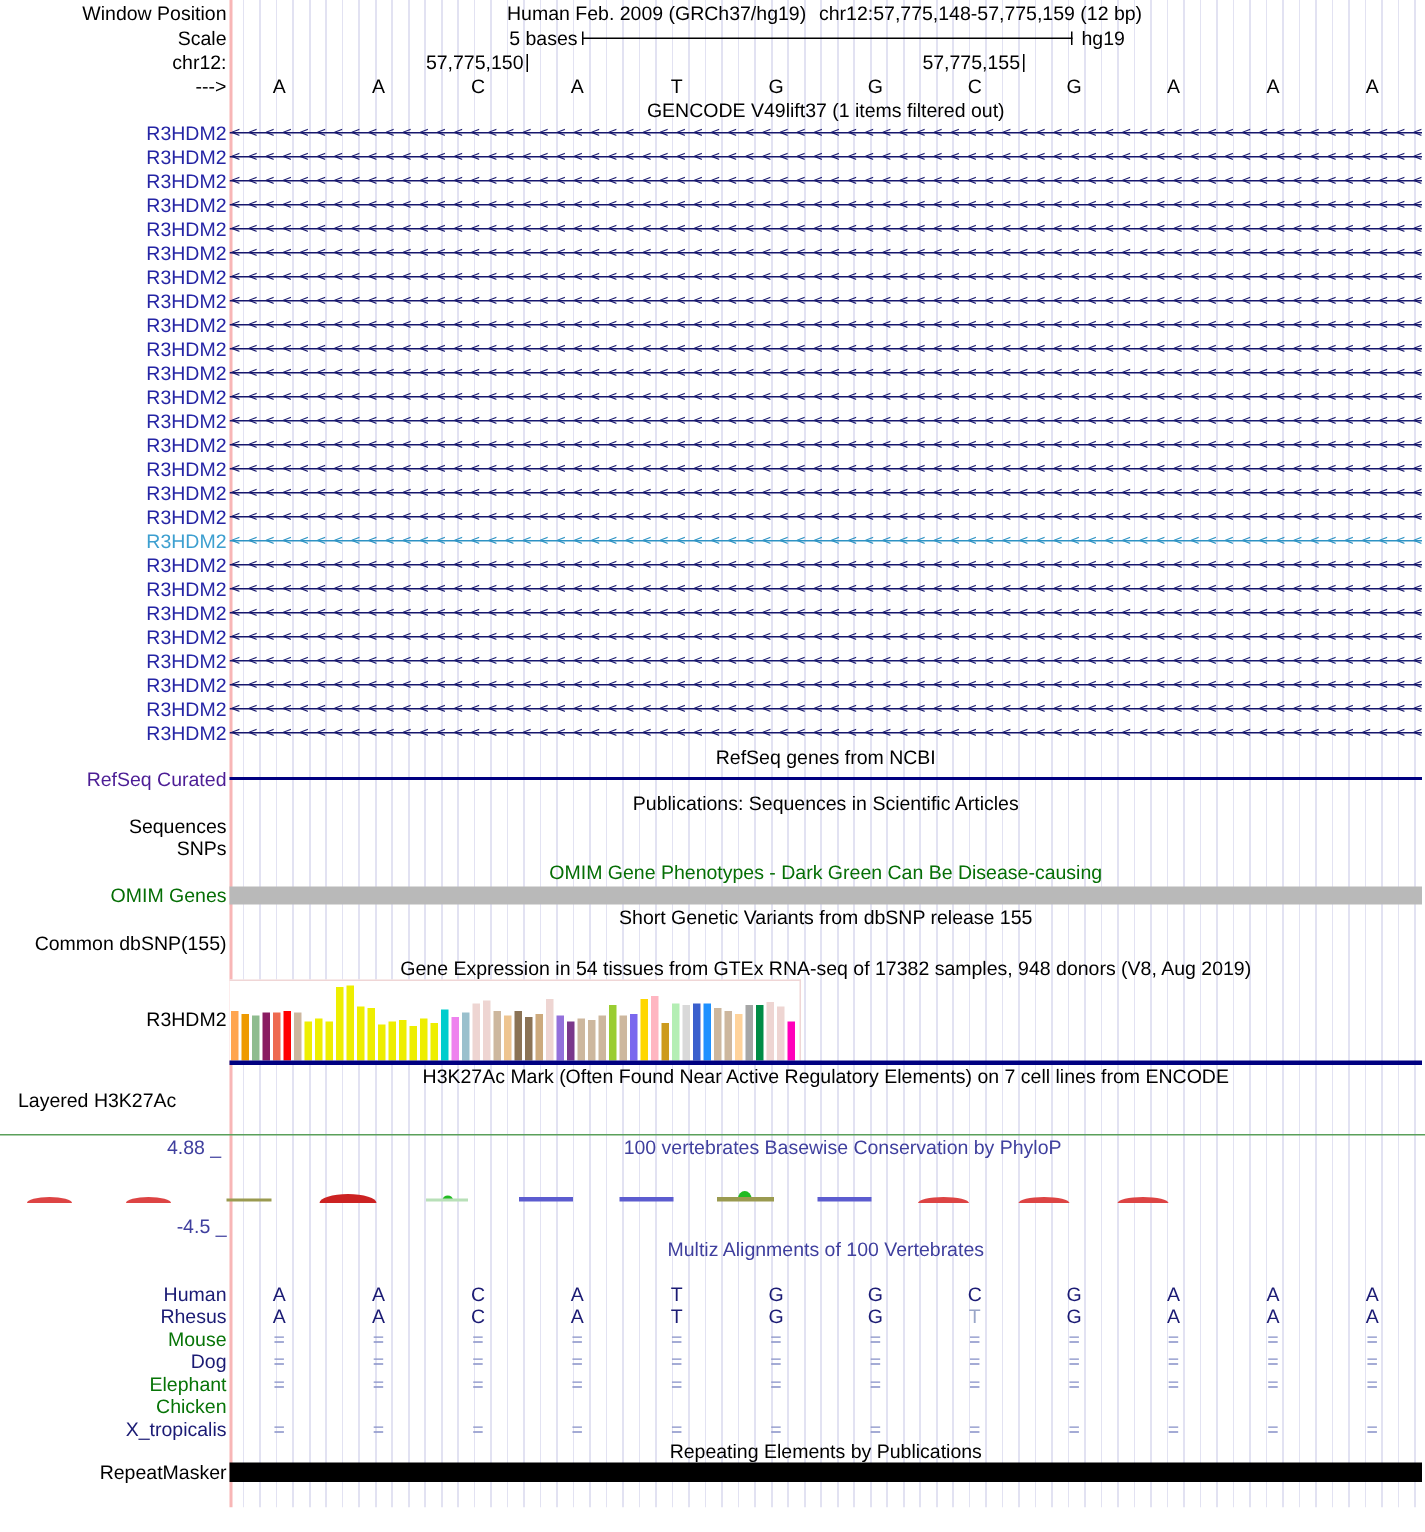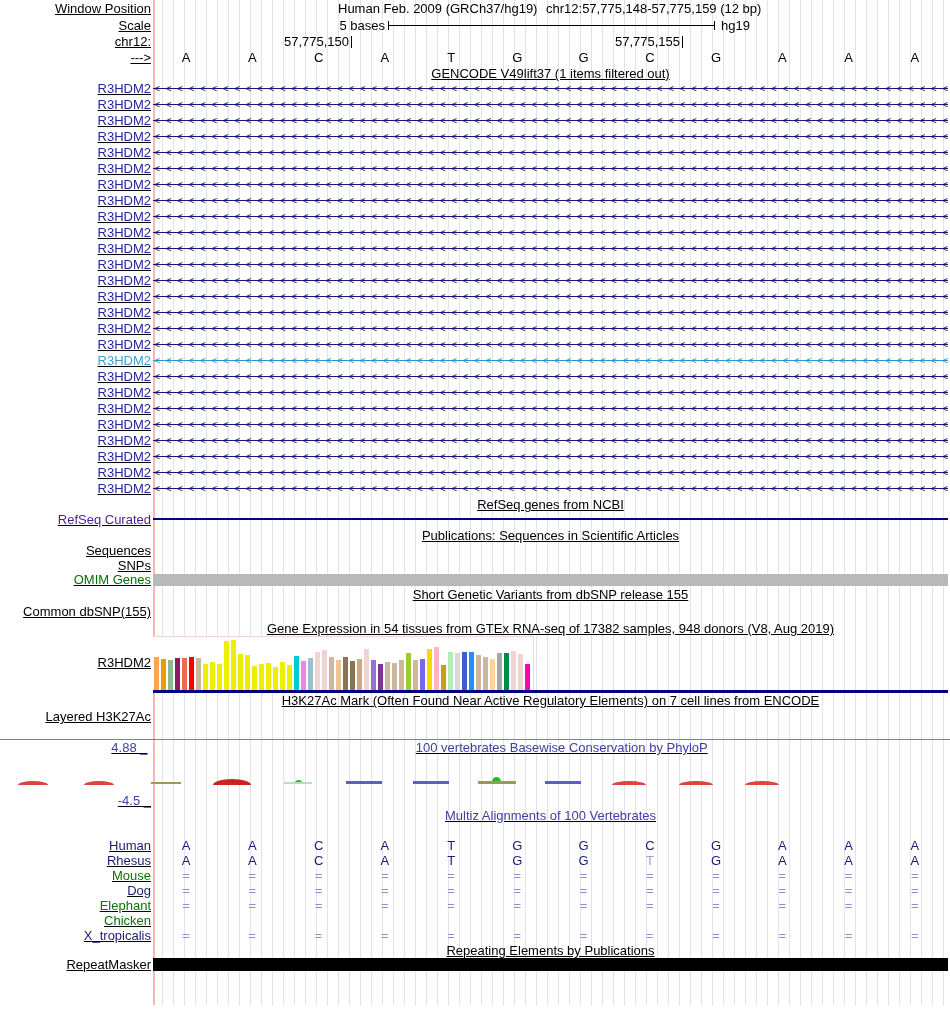--- a/index.html
+++ b/index.html
@@ -1,25 +1,25 @@
 <!DOCTYPE html>
 <html><head>
 <meta charset="utf-8">
 <style>
   html,body{margin:0;padding:0;background:#ffffff;}
   body{font-family:"Liberation Sans",sans-serif;font-size:13px;color:#000;}
-  #browser{position:relative;width:950px;height:1005px;overflow:hidden;background:#fff;text-decoration:underline;}
+  #browser{position:relative;width:950px;height:1005px;overflow:hidden;background:#fff;}
   
   .grid{position:absolute;top:0;left:162px;width:787px;height:1021px;z-index:0;
         background:repeating-linear-gradient(to right,#e2e2f2 0 1px,transparent 1px 11px);}
   .pink-line{position:absolute;top:0;left:153px;width:2px;height:1021px;background:#f8b6b6;z-index:1;}
   .content{position:relative;z-index:2;}
   .row{display:flex;position:relative;}
   .lbl{width:153px;text-align:right;padding-right:2px;box-sizing:border-box;white-space:nowrap;overflow:hidden;}
-  .lbl.left{text-align:right;padding-left:12px;}
+  .lbl.left{text-align:left;padding-left:12px;}
   .trk{position:relative;width:795px;box-sizing:border-box;}
   .center{text-align:center;}
   .blue{color:#4c1d95;}
   .nav-blue{color:#3f3f9e;}
   .green{color:#056e05;}
   
   .r-title{height:17px;line-height:17px;}
   .r-scale{height:17px;line-height:17px;}
   .r-coord{height:16px;line-height:16px;}
   .r-base{height:16px;line-height:16px;}
@@ -342,20 +342,24 @@
     </div>
     <div class="row r-pub">
       <div class="lbl">Sequences</div>
       <div class="trk"></div>
     </div>
     <div class="row r-pub">
       <div class="lbl">SNPs</div>
       <div class="trk"></div>
     </div>
 
+    <div class="row r-omim-t">
+      <div class="lbl"></div>
+      <div class="trk center green">OMIM Gene Phenotypes - Dark Green Can Be Disease-causing</div>
+    </div>
     <div class="row r-omim-b">
       <div class="lbl green">OMIM Genes</div>
       <div class="trk">
           <div class="omim-bar"></div>
         </div>
     </div>
 
     <div class="row r-dbsnp-t">
       <div class="lbl"></div>
       <div class="trk center">Short Genetic Variants from dbSNP release 155</div>

